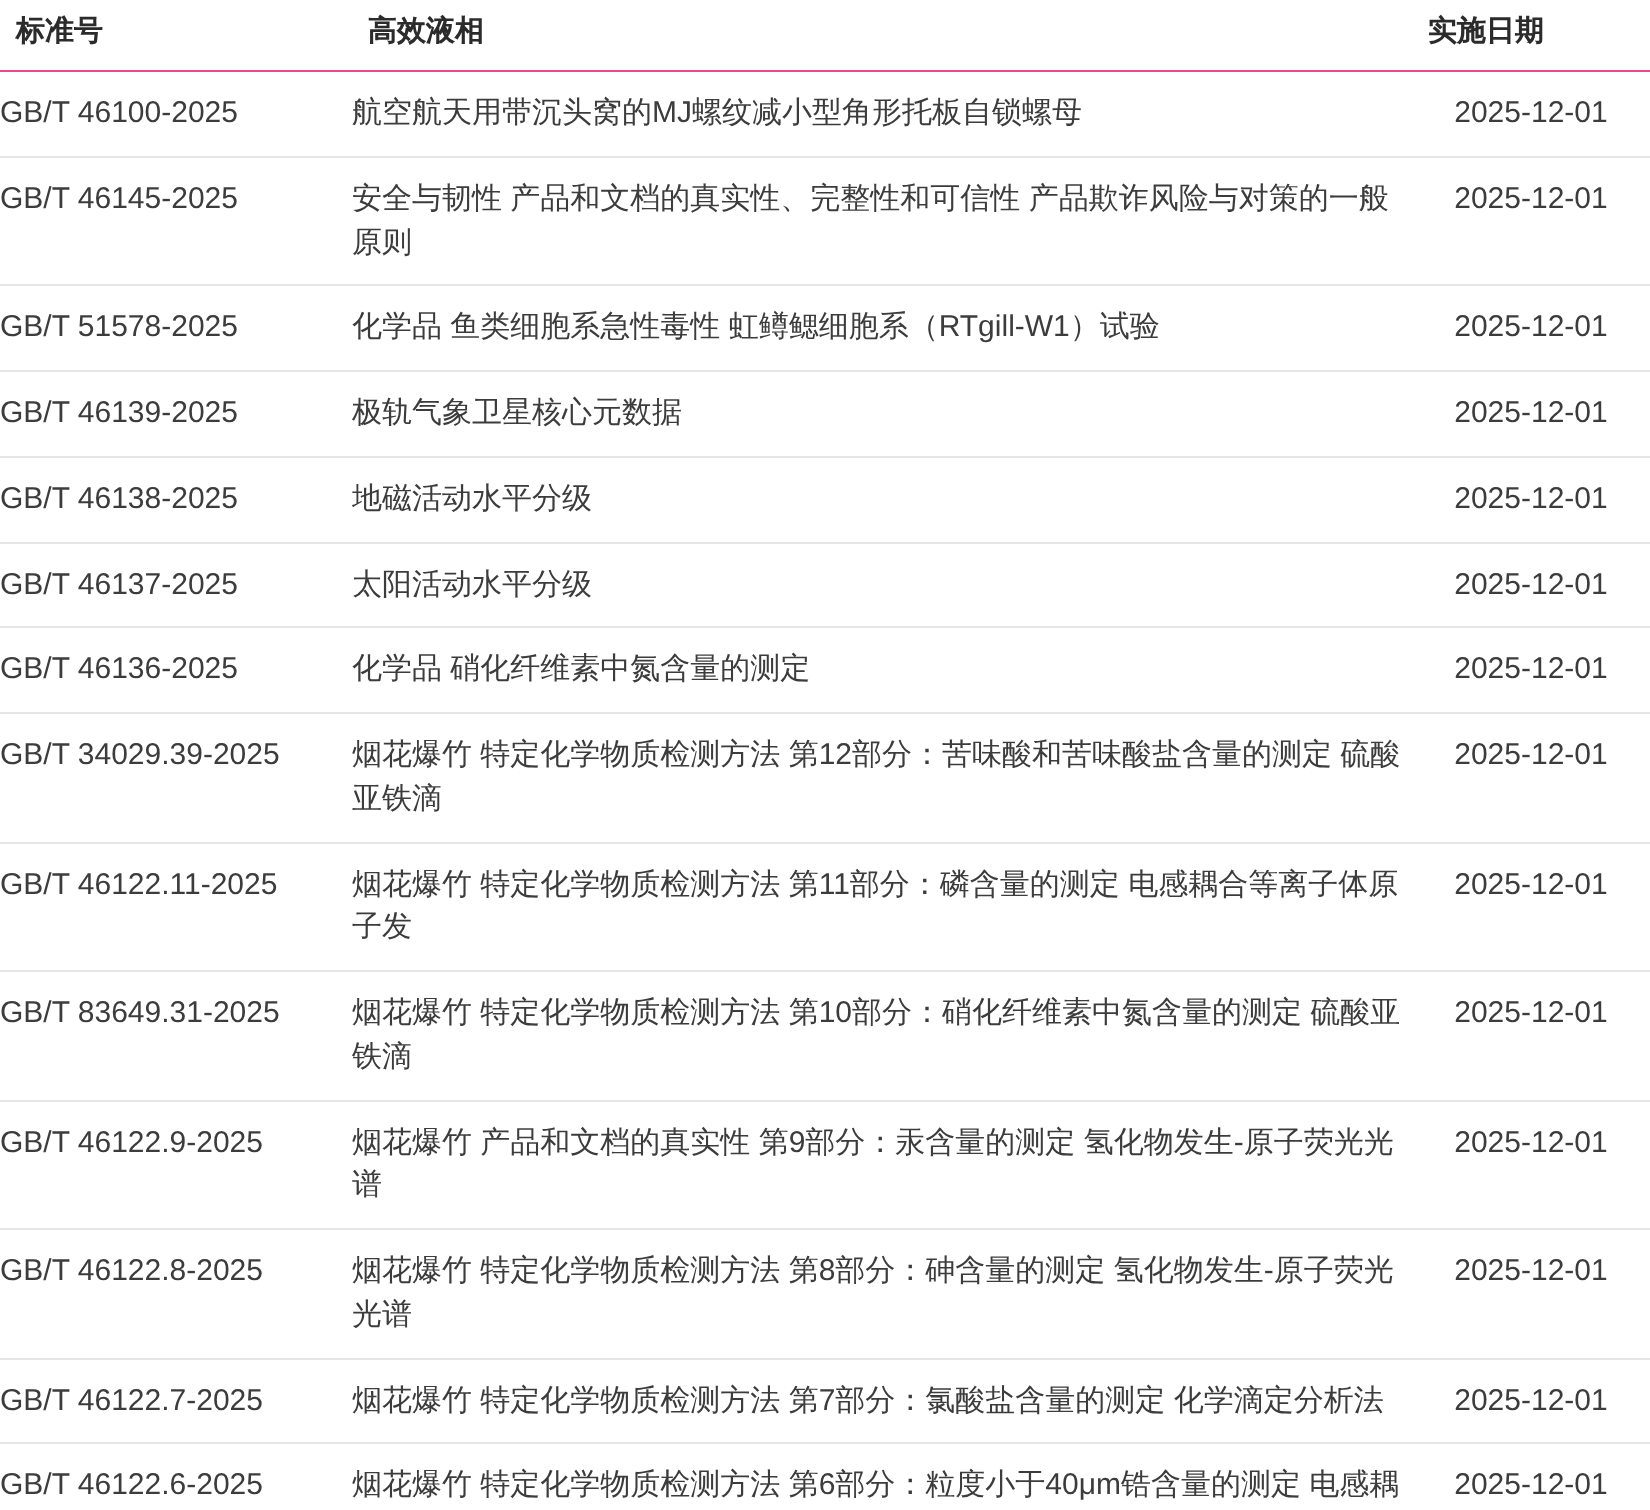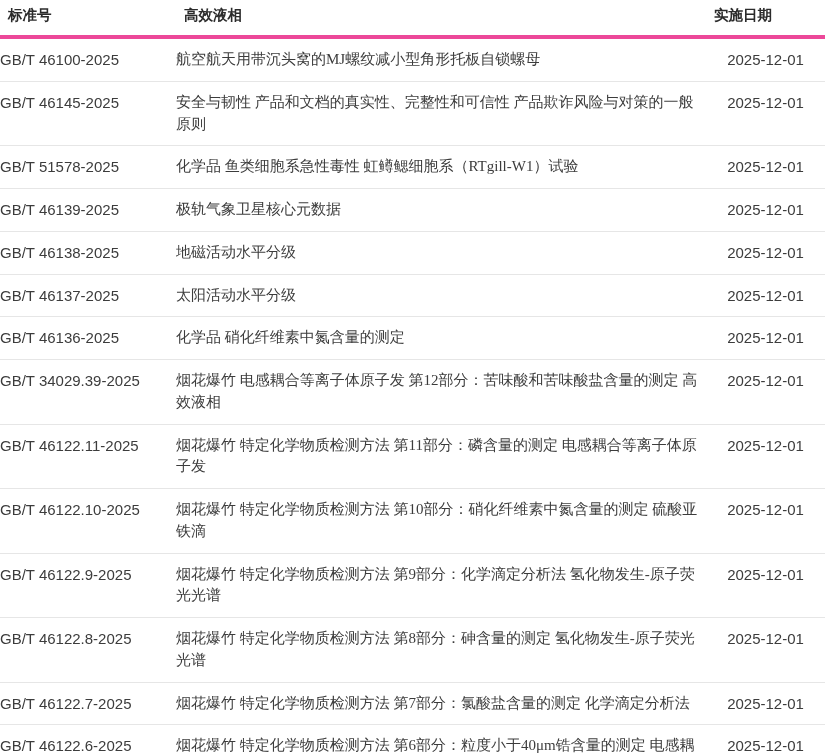--- a/index.html
+++ b/index.html
@@ -20,42 +20,41 @@
     table-layout: fixed;
   }
   .std-table thead th {
     font-size: 14.5px;
     font-weight: bold;
     color: #2b2b2b;
     text-align: left;
     padding: 6px 8px 10px 8px;
     vertical-align: top;
     background: #ffffff;
-    border-bottom: 4px solid #ec4899;
+    border-bottom: 1px solid #ec4899;
   }
   .std-table tbody td {
     font-size: 15px;
     color: #3c3c3c;
     padding: 10px 0;
     vertical-align: top;
     border-bottom: 1px solid #e6e6e6;
     line-height: 1.45;
   }
   .col-code { width: 176px; }
   .col-name { width: 530px; }
   .col-date { width: 119px; }
 
   .cell-code {
     color: #4a4a4a;
     white-space: nowrap;
   }
   .cell-name {
     color: #333333;
     word-break: break-all;
-    font-family: Liberation Serif, serif;
   }
   .cell-date {
     color: #4a4a4a;
     white-space: nowrap;
     text-align: center;
   }
   .th-date { text-align: left; }
 </style>
 </head>
 <body>
@@ -104,36 +103,36 @@
         <td class="cell-name">太阳活动水平分级</td>
         <td class="cell-date">2025-12-01</td>
       </tr>
       <tr>
         <td class="cell-code">GB/T 46136-2025</td>
         <td class="cell-name">化学品 硝化纤维素中氮含量的测定</td>
         <td class="cell-date">2025-12-01</td>
       </tr>
       <tr>
         <td class="cell-code">GB/T 34029.39-2025</td>
-        <td class="cell-name">烟花爆竹 电感耦合等离子体原子发 第12部分：苦味酸和苦味酸盐含量的测定 高效液相</td>
+        <td class="cell-name">烟花爆竹 特定化学物质检测方法 第12部分：苦味酸和苦味酸盐含量的测定 硫酸亚铁滴</td>
         <td class="cell-date">2025-12-01</td>
       </tr>
       <tr>
         <td class="cell-code">GB/T 46122.11-2025</td>
         <td class="cell-name">烟花爆竹 特定化学物质检测方法 第11部分：磷含量的测定 电感耦合等离子体原子发</td>
         <td class="cell-date">2025-12-01</td>
       </tr>
       <tr>
-        <td class="cell-code">GB/T 46122.10-2025</td>
+        <td class="cell-code">GB/T 83649.31-2025</td>
         <td class="cell-name">烟花爆竹 特定化学物质检测方法 第10部分：硝化纤维素中氮含量的测定 硫酸亚铁滴</td>
         <td class="cell-date">2025-12-01</td>
       </tr>
       <tr>
         <td class="cell-code">GB/T 46122.9-2025</td>
-        <td class="cell-name">烟花爆竹 特定化学物质检测方法 第9部分：化学滴定分析法 氢化物发生-原子荧光光谱</td>
+        <td class="cell-name">烟花爆竹 产品和文档的真实性 第9部分：汞含量的测定 氢化物发生-原子荧光光谱</td>
         <td class="cell-date">2025-12-01</td>
       </tr>
       <tr>
         <td class="cell-code">GB/T 46122.8-2025</td>
         <td class="cell-name">烟花爆竹 特定化学物质检测方法 第8部分：砷含量的测定 氢化物发生-原子荧光光谱</td>
         <td class="cell-date">2025-12-01</td>
       </tr>
       <tr>
         <td class="cell-code">GB/T 46122.7-2025</td>
         <td class="cell-name">烟花爆竹 特定化学物质检测方法 第7部分：氯酸盐含量的测定 化学滴定分析法</td>

